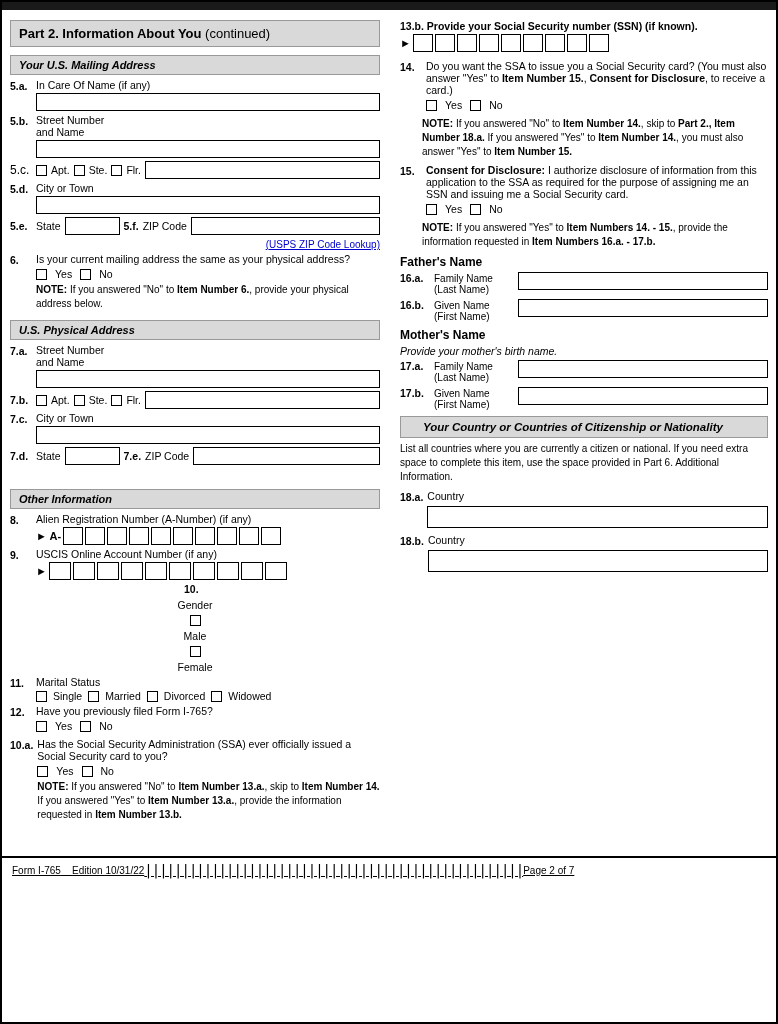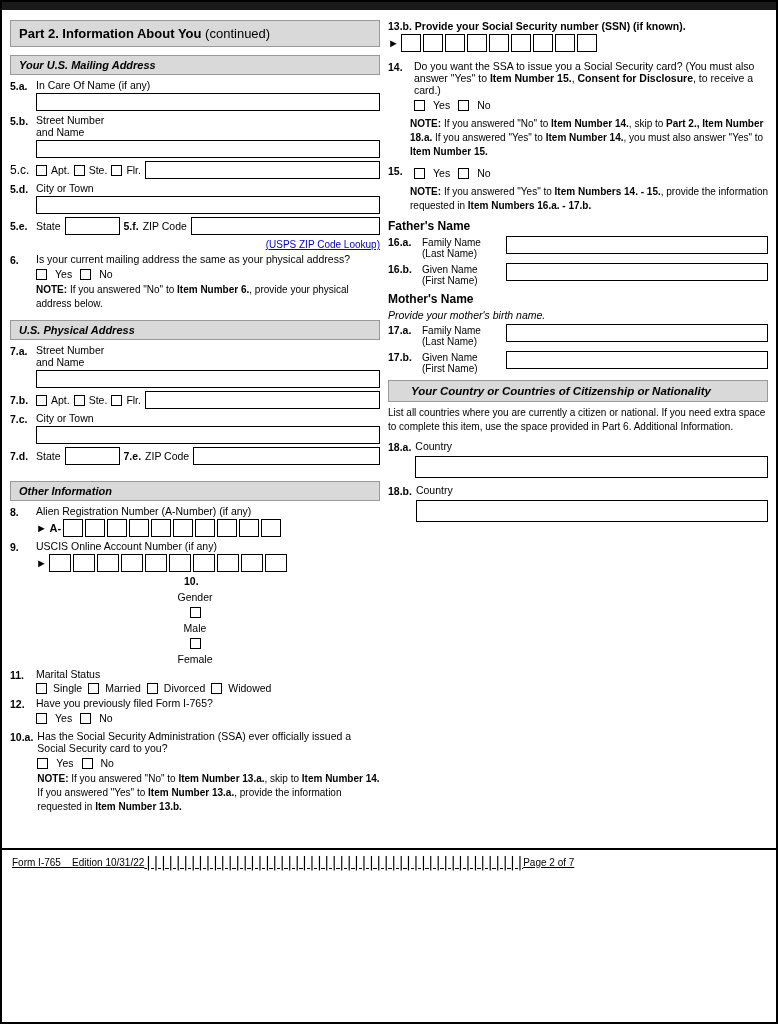--- a/index.html
+++ b/index.html
@@ -19,21 +19,21 @@
       position: relative;
     }
     .top-bar {
       background: #1a1a1a;
       height: 8px;
     }
     .content {
       display: flex;
       flex-direction: row;
       padding: 10px 8px 8px 8px;
-      gap: 8px;
+      gap: 20px;
     }
     .left-col {
       width: 370px;
       flex-shrink: 0;
     }
     .right-col {
       flex: 1;
     }
     .subsection-header {
       background: #d9d9d9;
@@ -322,21 +322,21 @@
 
       <div class="state-zip-row">
         <span style="font-size:10.5px;font-weight:bold;min-width:22px;">7.d.</span>
         <span style="font-size:10.5px;">State</span>
         <input type="text" style="border: 1px solid rgb(0, 0, 0); height: 18px; width: 55px; background: rgb(255, 255, 255);">
         <span style="font-size:10.5px;font-weight:bold;">7.e.</span>
         <span style="font-size:10.5px;">ZIP Code</span>
         <input type="text" style="border: 1px solid rgb(0, 0, 0); height: 18px; flex: 1 1 0%; background: rgb(255, 255, 255);">
       </div>
 
-      <div class="subsection-header" style="margin-top:16px;">Other Information</div>
+      <div class="subsection-header" style="margin-top:24px;">Other Information</div>
 
       <div class="item-row">
         <span class="item-num">8.</span>
         <div class="item-content">
           <div class="item-label">Alien Registration Number (A-Number) (if any)</div>
           <div class="alien-row">
             <span style="font-size:11px;font-weight:bold;">► A-</span>
             <div class="alien-box"></div>
             <div class="alien-box"></div>
             <div class="alien-box"></div>
@@ -461,20 +461,21 @@
         </div>
       </div>
 
       <div class="note-text" style="margin-left:22px;">
         <span class="bold">NOTE:</span>  If you answered "No" to <span class="bold">Item Number 14.</span>, skip to <span class="bold">Part 2., Item Number 18.a.</span>  If you answered "Yes" to <span class="bold">Item Number 14.</span>, you must also answer "Yes" to <span class="bold">Item Number 15.</span>
       </div>
 
       <div class="item-row" style="margin-top:5px;">
         <span class="item-num">15.</span>
         <div class="item-content">
+          <div class="item-label"><span style="font-weight:bold;">Consent for Disclosure:</span>  I authorize disclosure of information from this application to the SSA as required for the purpose of assigning me an SSN and issuing me a Social Security card.</div>
           <div class="yes-no-row">
             <div class="checkbox"></div>
             <span style="font-size:10.5px;">Yes</span>
             <div class="checkbox"></div>
             <span style="font-size:10.5px;">No</span>
           </div>
         </div>
       </div>
 
       <div class="note-text" style="margin-left:22px;">

